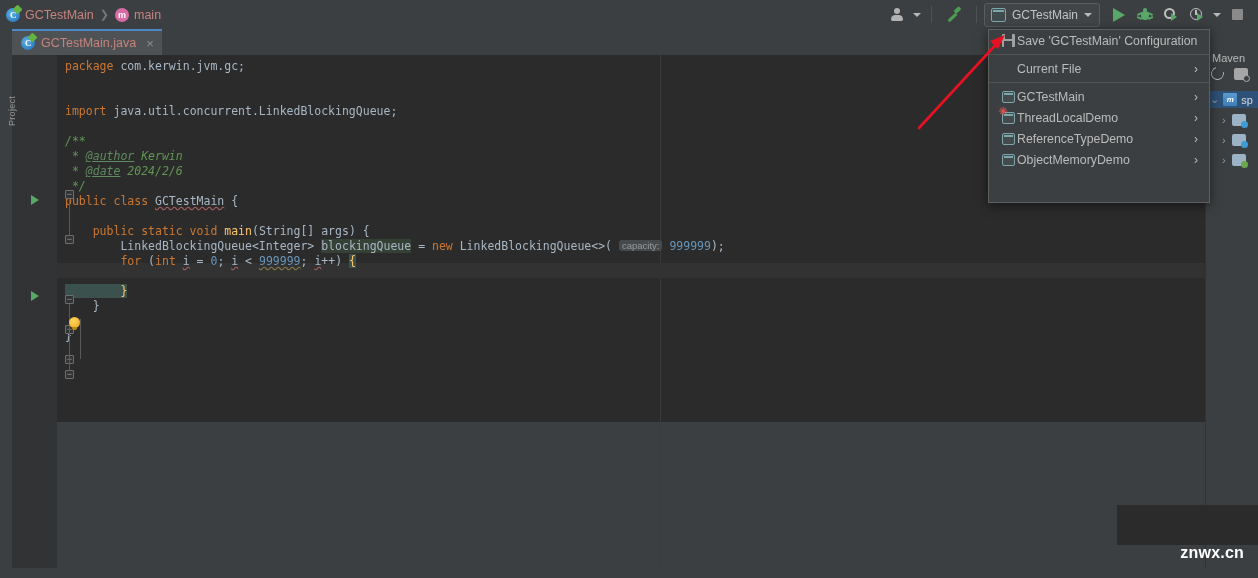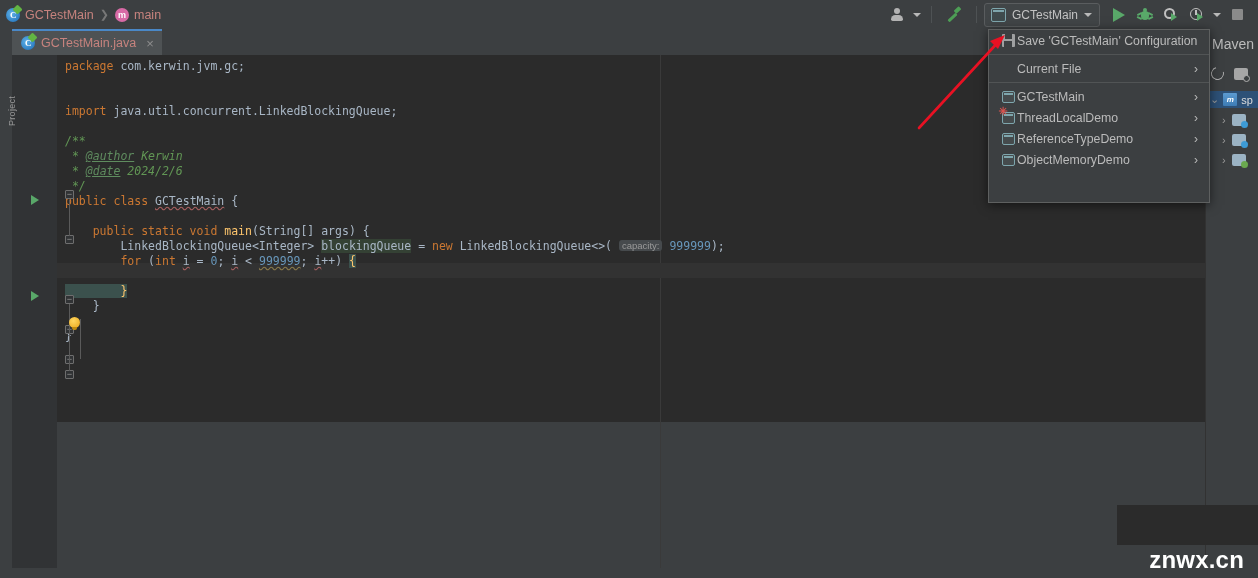--- a/index.html
+++ b/index.html
@@ -115,21 +115,21 @@
      background:radial-gradient(circle at 40% 35%,#ffd760,#e8a317);}
   .bulb .b{position:absolute;left:4px;top:10px;width:5px;height:3px;background:#c08b10;border-radius:0 0 2px 2px;}
 
   
   #stripe{position:absolute;right:0;top:0;width:12px;height:523px;background:#3c3f41;}
   .mk{position:absolute;right:1px;width:10px;height:3px;}
 
   
   #maven{left:1205px;top:29px;width:53px;height:549px;background:#3c3f41;
          border-left:1px solid #323232;}
-  #maven .mtitle{position:absolute;left:6px;top:7px;font-size:14px;color:#bbbbbb;}
+  #maven .mtitle{position:absolute;left:6px;top:23px;font-size:11px;color:#bbbbbb;}
   #maven .mrow{position:absolute;left:0;width:53px;height:17px;display:flex;align-items:center;}
   .ic-refresh{width:13px;height:13px;border:1.6px solid #b0b0b0;border-radius:50%;
     box-sizing:border-box;border-top-color:transparent;display:inline-block;transform:rotate(30deg);}
   .ic-folderd{width:14px;height:12px;background:#a6a6a6;border-radius:2px;display:inline-block;position:relative;}
   .ic-folderd:after{content:"";position:absolute;right:-2px;bottom:-2px;width:7px;height:7px;
     border-radius:50%;border:1.5px solid #b0b0b0;background:#3c3f41;box-sizing:border-box;}
   .mv-sel{background:#2d5177;}
   .ic-mvn{width:14px;height:13px;background:linear-gradient(#5c9bd1,#3d7cb5);border-radius:1px;
     display:inline-block;position:relative;}
   .ic-mvn b{position:absolute;left:0;top:0;width:14px;line-height:13px;text-align:center;
@@ -159,21 +159,21 @@
   .ic-runcfg{width:13px;height:12px;border:1.5px solid #7ea6ad;border-radius:2px;
     background:#454b4d;position:relative;display:inline-block;box-sizing:border-box;}
   .ic-runcfg:before{content:"";position:absolute;left:1px;top:1px;right:1px;height:2px;background:#7ea6ad;}
   .ic-runcfg.bad:after{content:"✳";position:absolute;left:-4px;top:-7px;color:#d9534f;font-size:11px;
     line-height:11px;font-weight:700;}
 
   
   #arrow{left:905px;top:28px;width:110px;height:112px;pointer-events:none;}
 
   
-  #wm{right:14px;bottom:4px;font-size:24px;font-weight:700;color:#ffffff;
+  #wm{right:14px;bottom:16px;font-size:16px;font-weight:700;color:#ffffff;
       font-family:"Liberation Sans",sans-serif;letter-spacing:.2px;}
   #wmbg{right:0px;bottom:33px;width:141px;height:40px;background:#2b2b2b;}
 
   #bottombar{left:0;bottom:0;width:1258px;height:10px;background:#3c3f41;}
 </style>
 </head>
 <body>
 
 <div class="abs" id="navbar">
   <div class="crumb-wrap">

